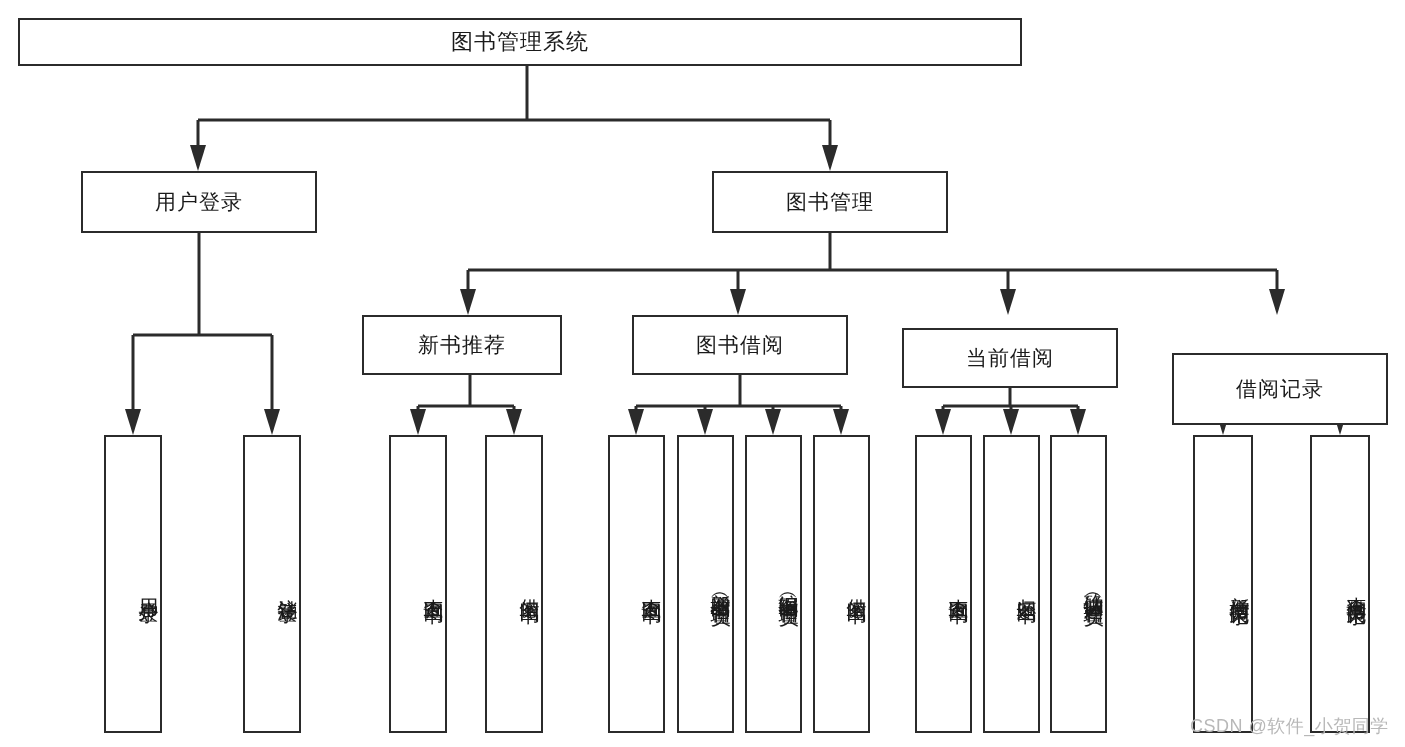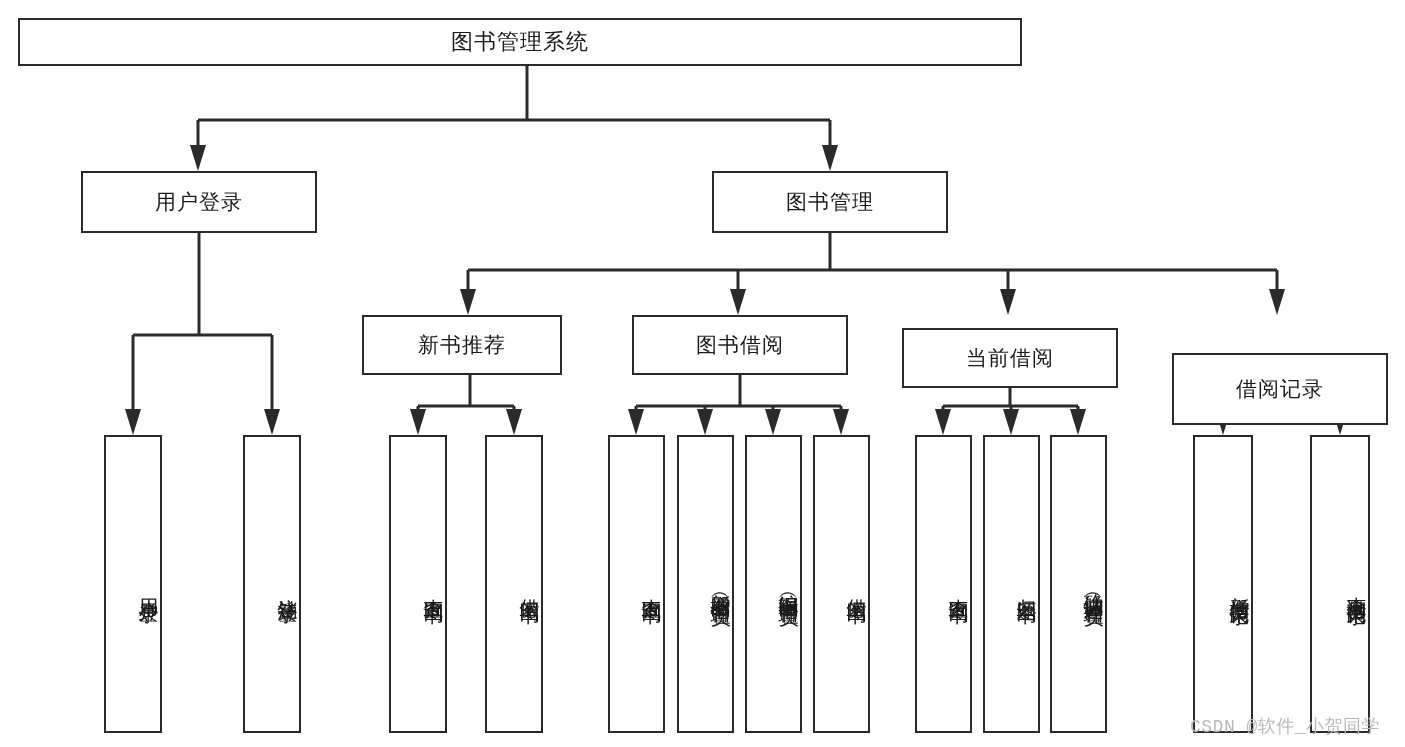--- a/index.html
+++ b/index.html
@@ -195,14 +195,14 @@
         <span>确认归还（管理员）</span>
       </div>
       <div class="node vertical" style="left: 1193px; top: 435px; width: 60px; height: 298px;">
         <span>新增借阅记录</span>
       </div>
       <div class="node vertical" style="left: 1310px; top: 435px; width: 60px; height: 298px;">
         <span>查询借阅记录</span>
       </div>
     </div>
 
-  <div class="watermark" style="left:1190px; top:714px;font-family:Liberation Mono, monospace;">CSDN @软件_小贺同学</div>
+  <div class="watermark" style="left:1190px; top:714px;">CSDN @软件_小贺同学</div>
 </div>
 
 </body></html>

